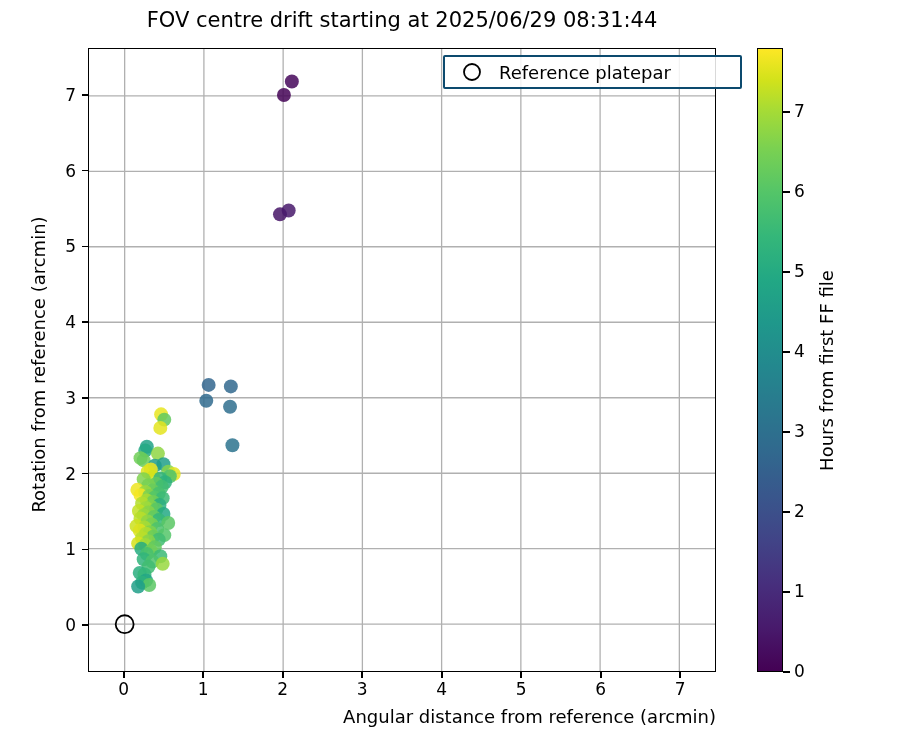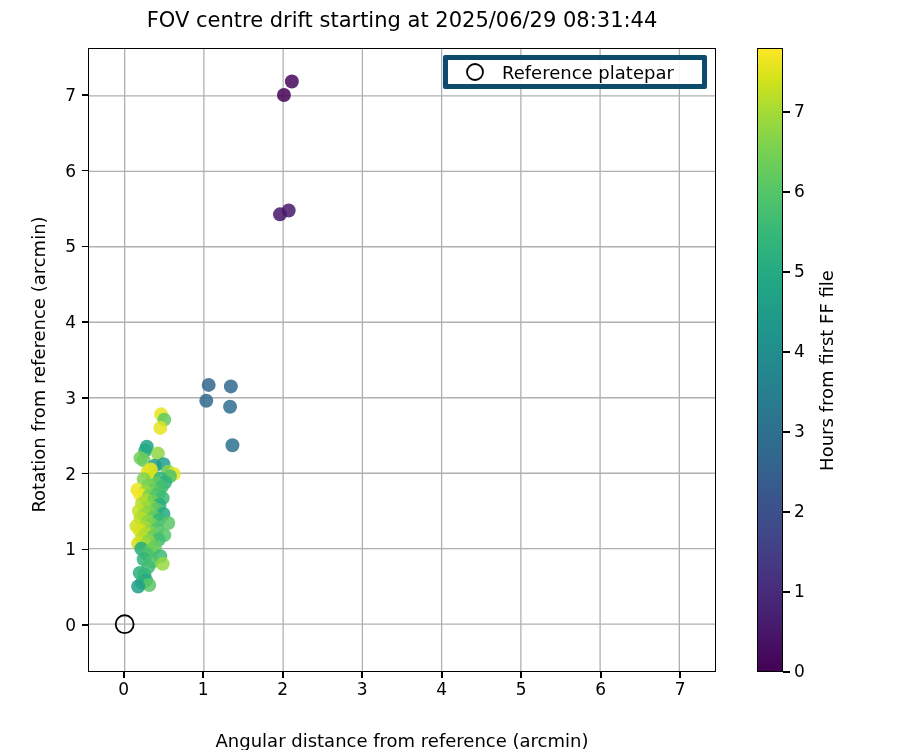--- a/index.html
+++ b/index.html
@@ -82,45 +82,44 @@
     width: 6px;
     height: 1.6px;
     background: #000000;
     margin-top: -0.8px;
   }
   .xlabel {
     position: absolute;
     left: 88px;
     top: 706px;
     width: 628px;
-    text-align: center;
+    text-align: right;
     font-size: 18px;
     color: #000000;
-    margin-top: 24px;
   }
   .ylabel {
     position: absolute;
     left: -274px;
     top: 354px;
     width: 624px;
     text-align: center;
     font-size: 18px;
     color: #000000;
     transform: rotate(-90deg);
     transform-origin: center center;
   }
   
   #legend {
     position: absolute;
     left: 443px;
     top: 55px;
-    width: 264px;
+    width: 299px;
     height: 34px;
     background: rgba(255,255,255,0.85);
-    border: 5px solid #0c4a6e;
+    border: 2px solid #0c4a6e;
     border-radius: 2px;
     display: flex;
     align-items: center;
     box-sizing: border-box;
   }
   #legend .marker {
     width: 54px;
     display: flex;
     justify-content: center;
     align-items: center;

